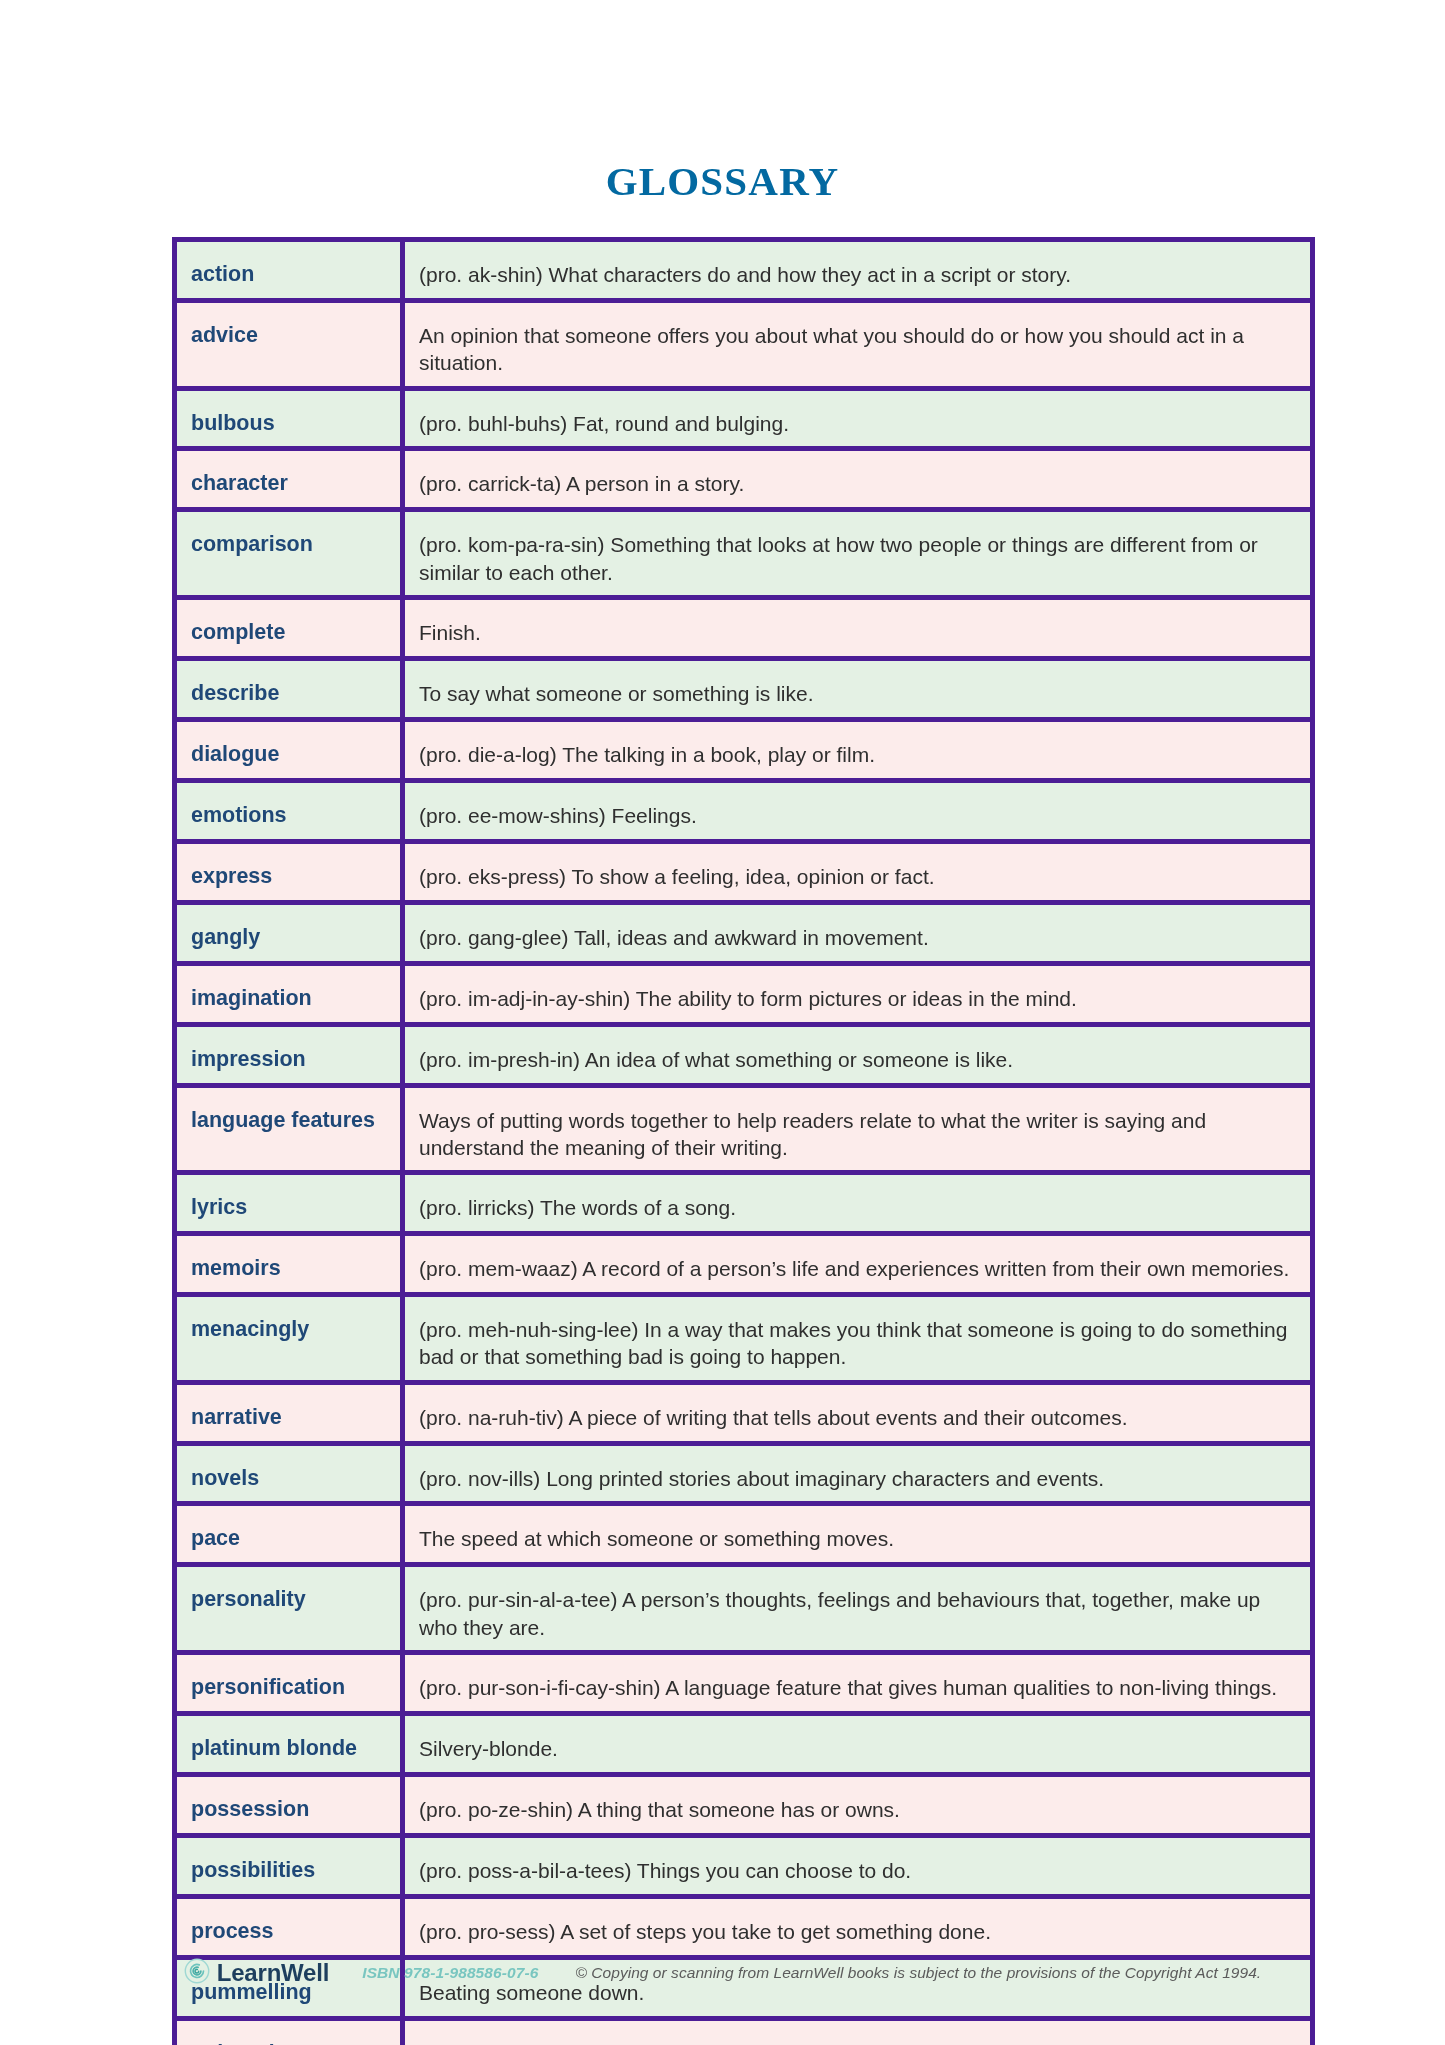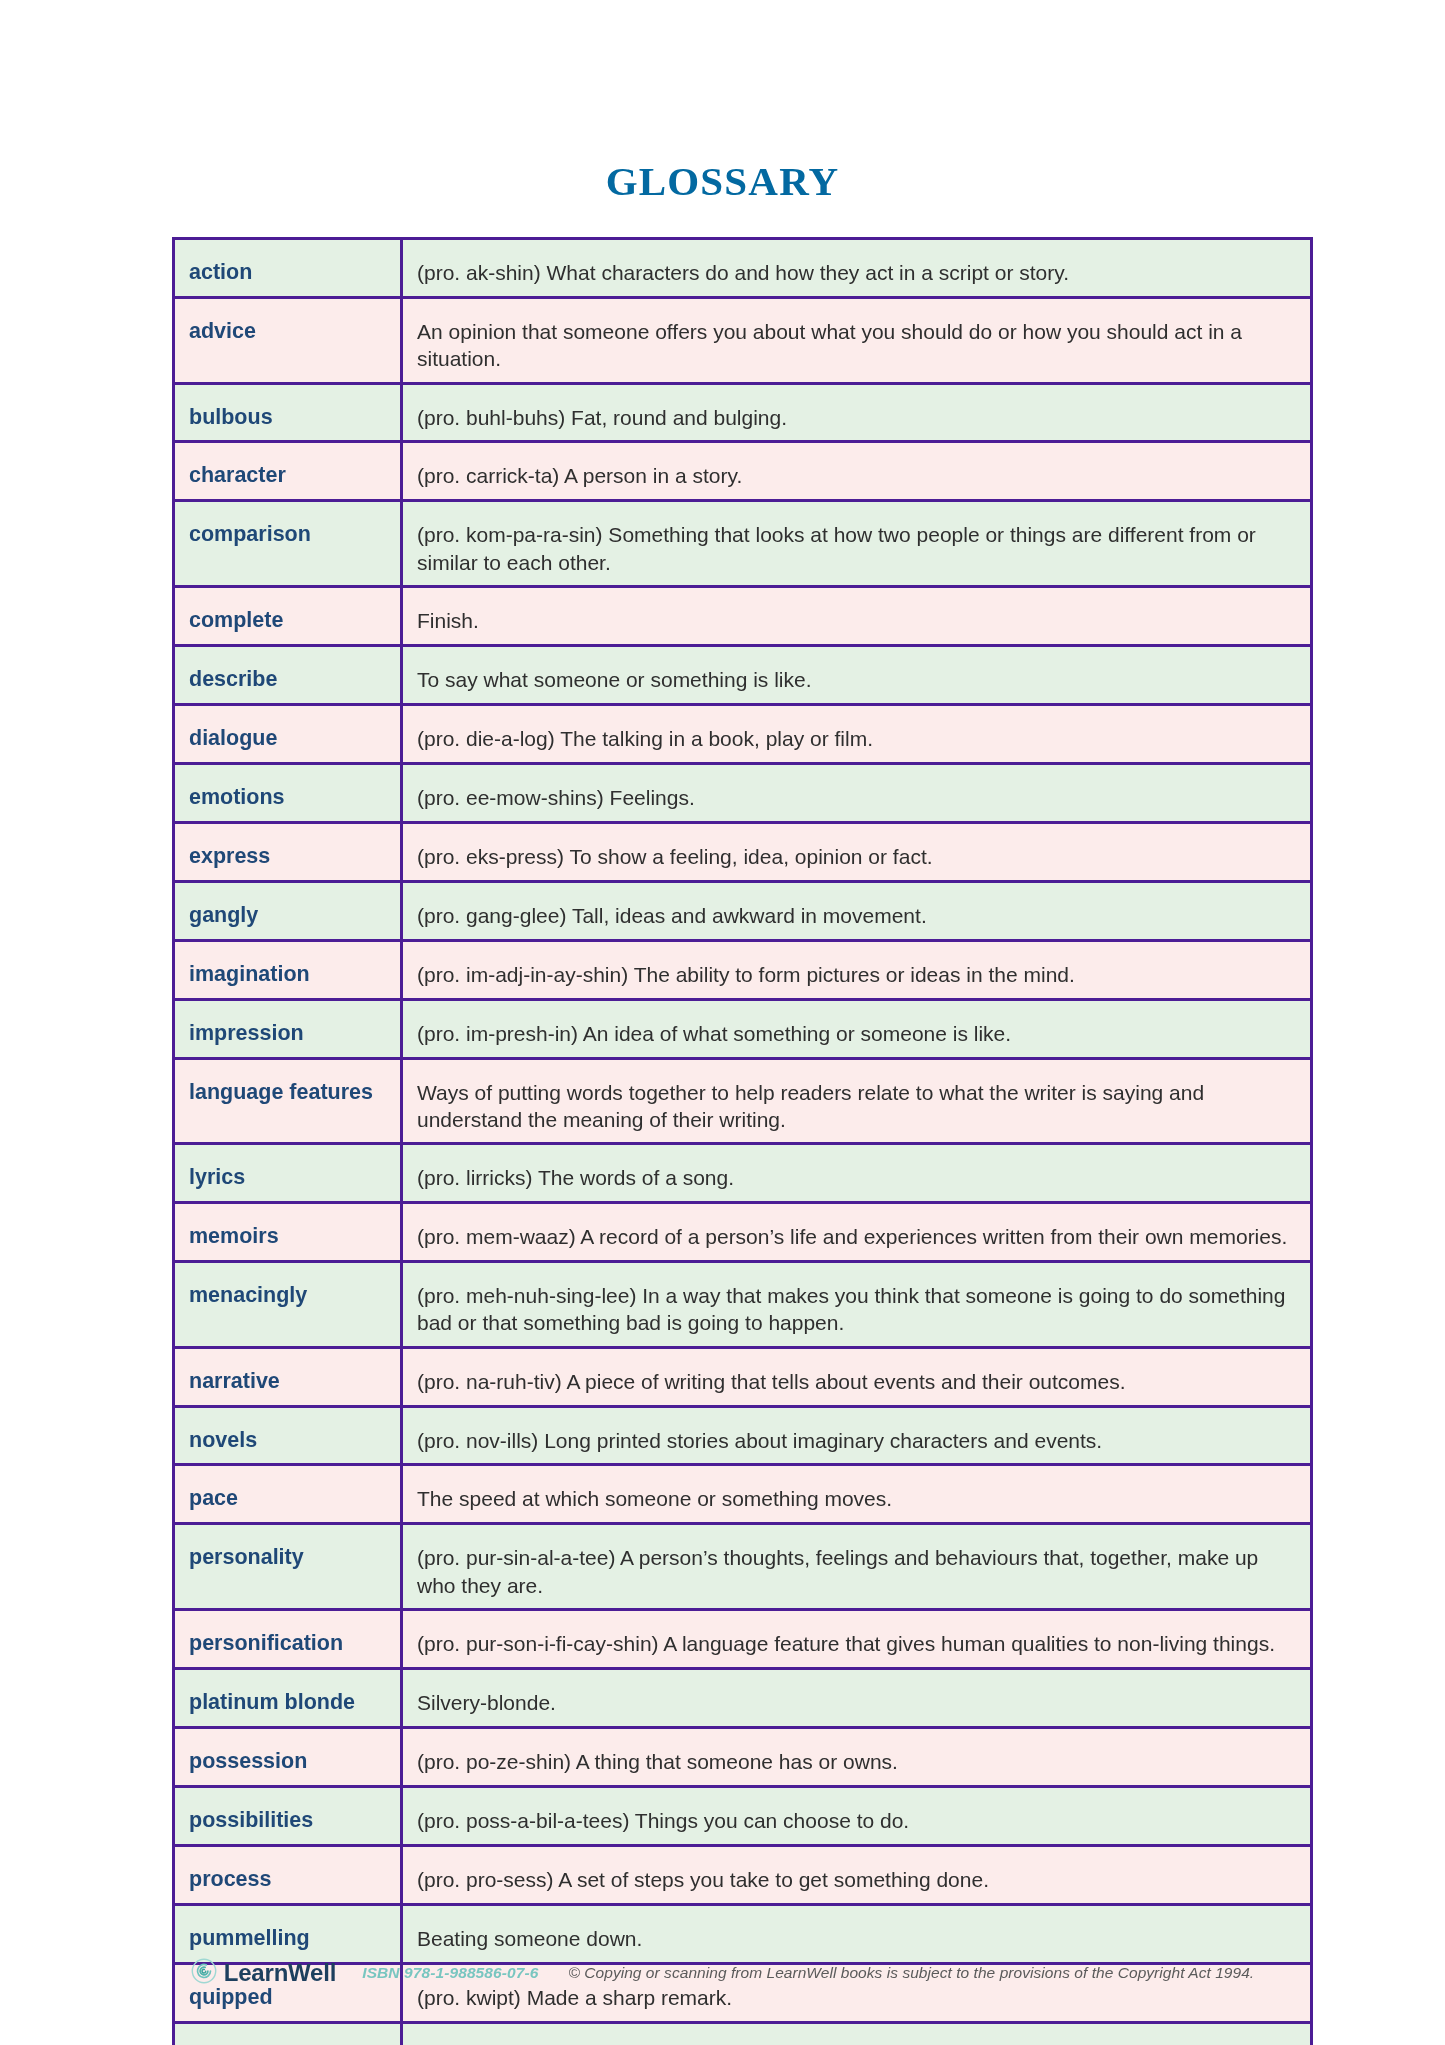--- a/index.html
+++ b/index.html
@@ -47,21 +47,21 @@
     table-layout: fixed;
   }
 
   .glossary-table col.term-col { width: 228px; }
   .glossary-table col.def-col  { width: 910px; }
 
   .glossary-table tr.row-green td { background: #e4f1e4; }
   .glossary-table tr.row-pink  td { background: #fceceb; }
 
   .glossary-table td {
-    border: 3px solid #4c1d95;
+    border: 5px solid #4c1d95;
     vertical-align: top;
     padding: 19px 11px 9px 11px;
     line-height: 1.30;
   }
 
   .glossary-table td.term {
     font-weight: bold;
     color: #1f4877;
     font-size: 21.5px;
     padding-left: 14px;
@@ -75,21 +75,21 @@
 
   
   .footer {
     position: absolute;
     left: 0;
     top: 1958px;
     width: 1445px;
     display: flex;
     align-items: center;
     justify-content: center;
-    gap: 8px;
+    gap: 15px;
   }
   .brand {
     display: flex;
     align-items: center;
     gap: 7px;
   }
   .brand-mark { display: block; }
   .brand-name {
     font-size: 24px;
     font-weight: bold;

